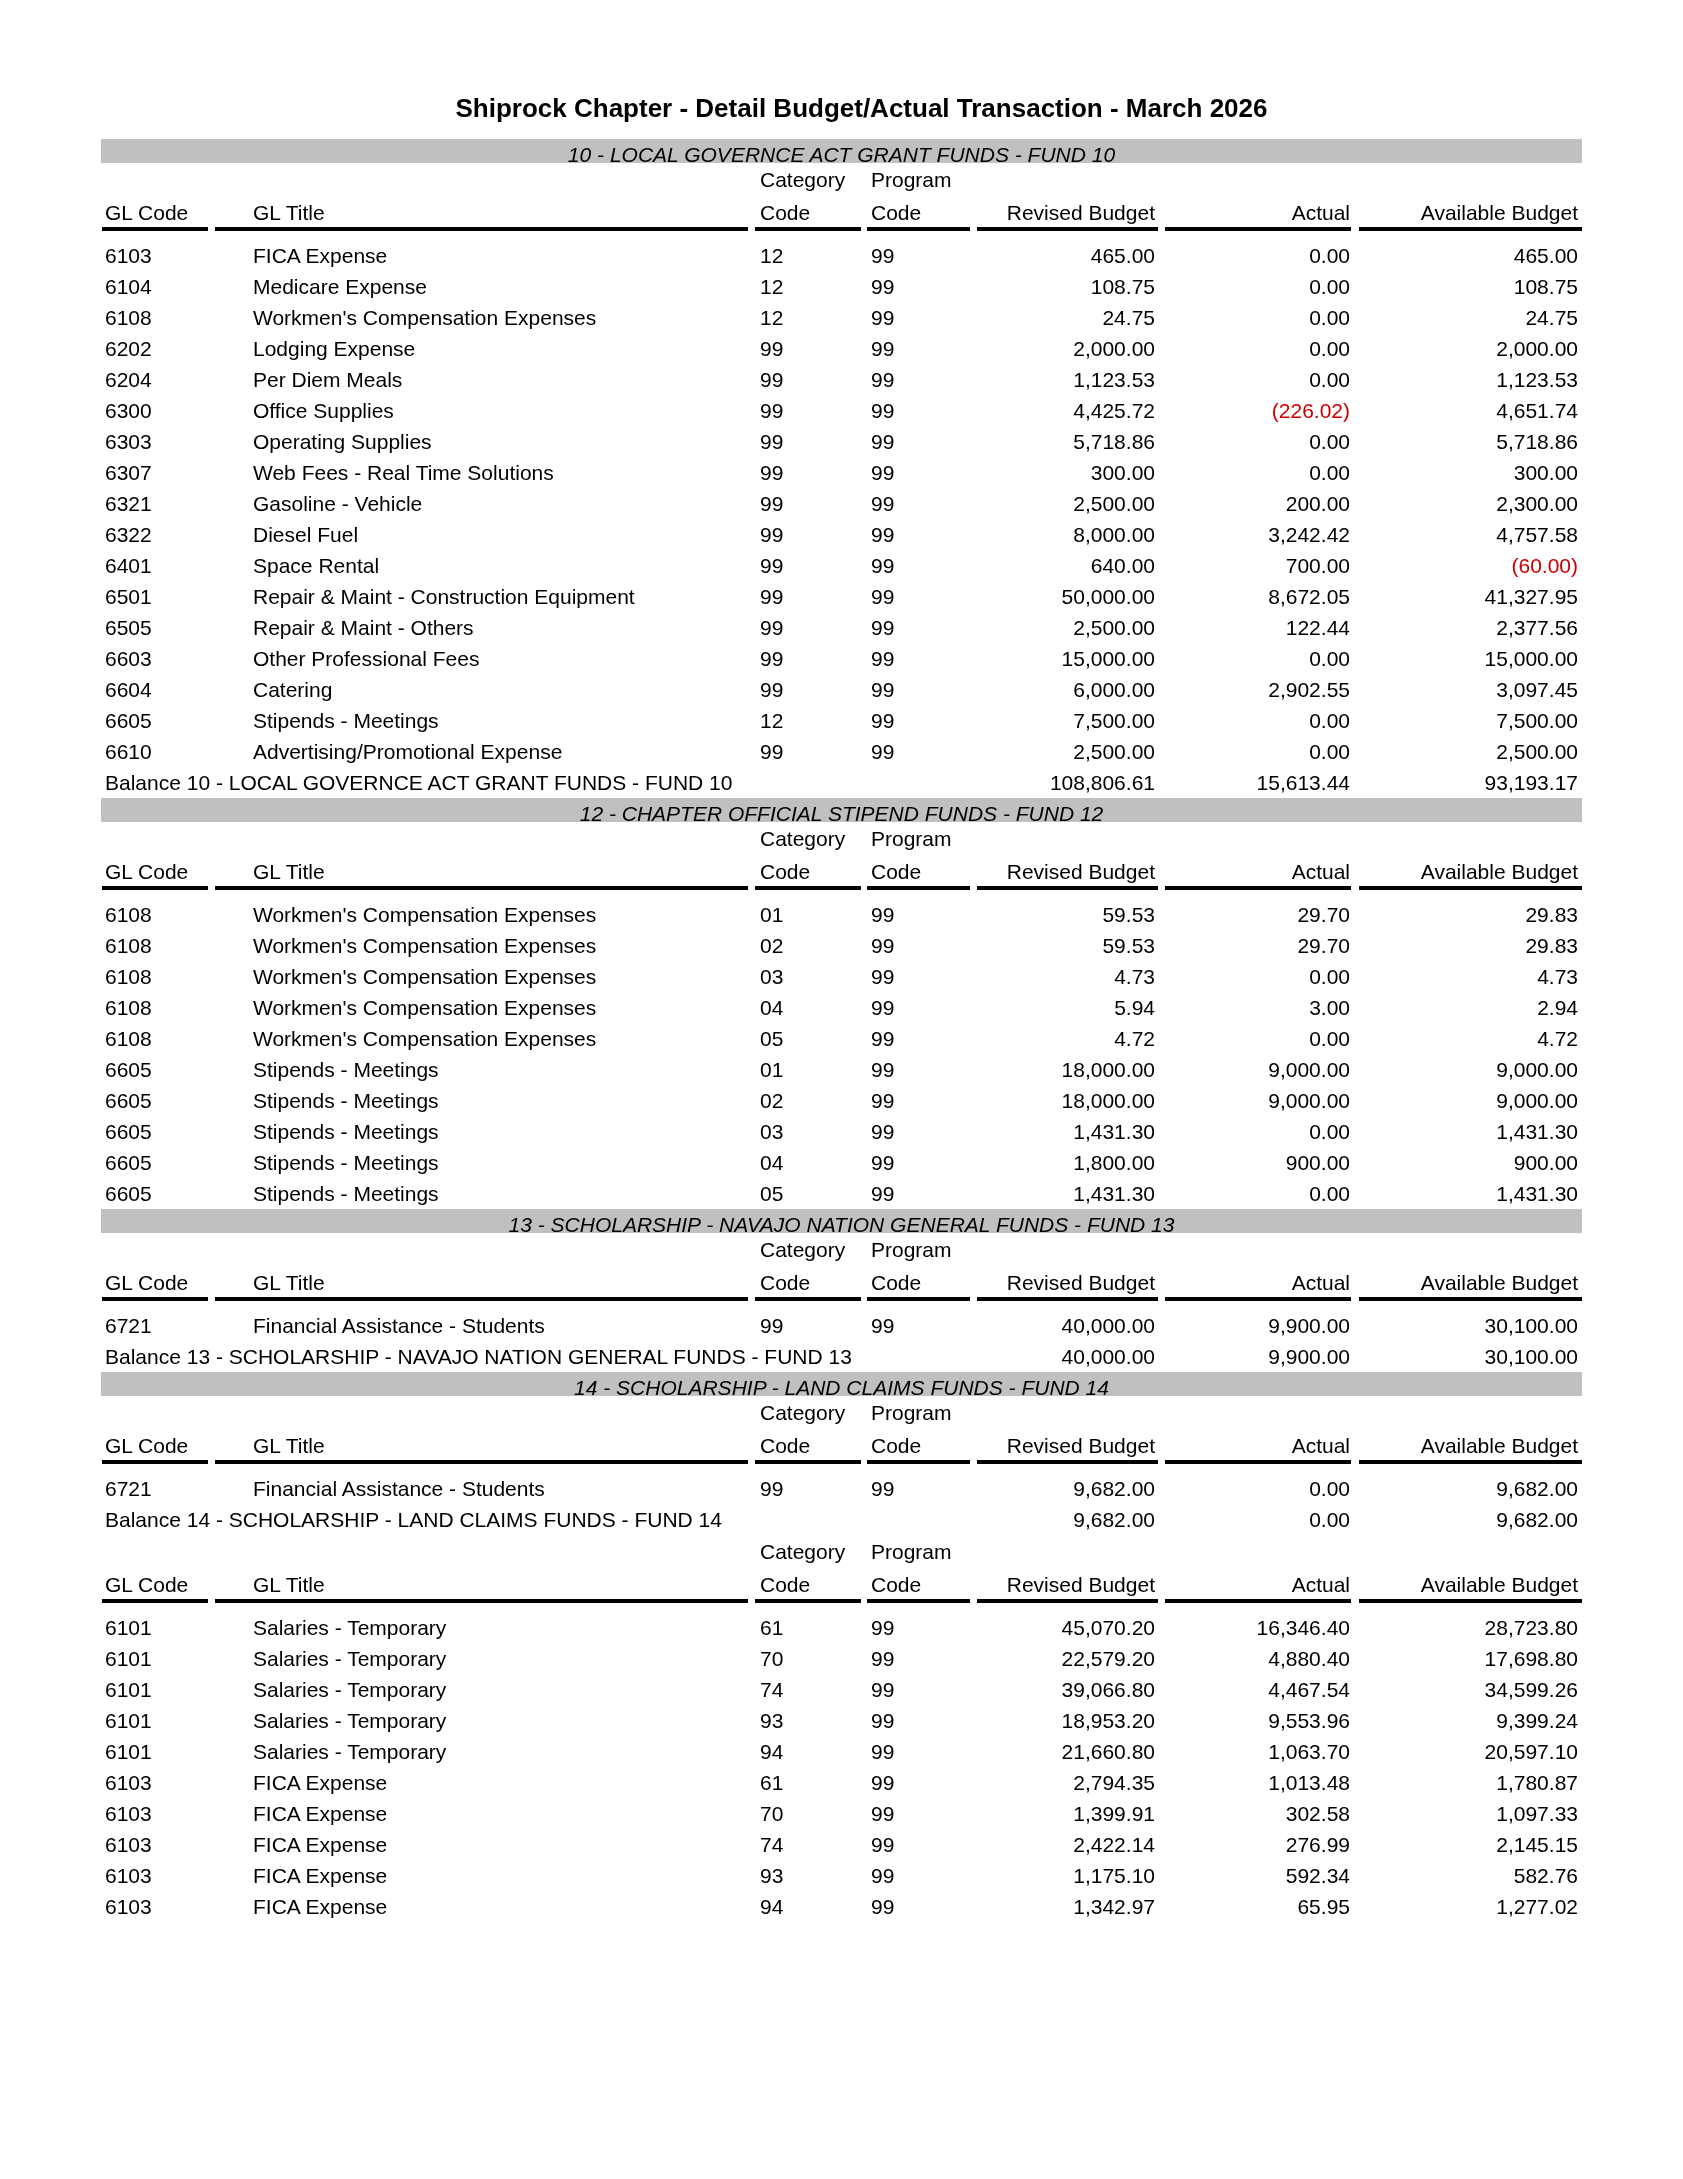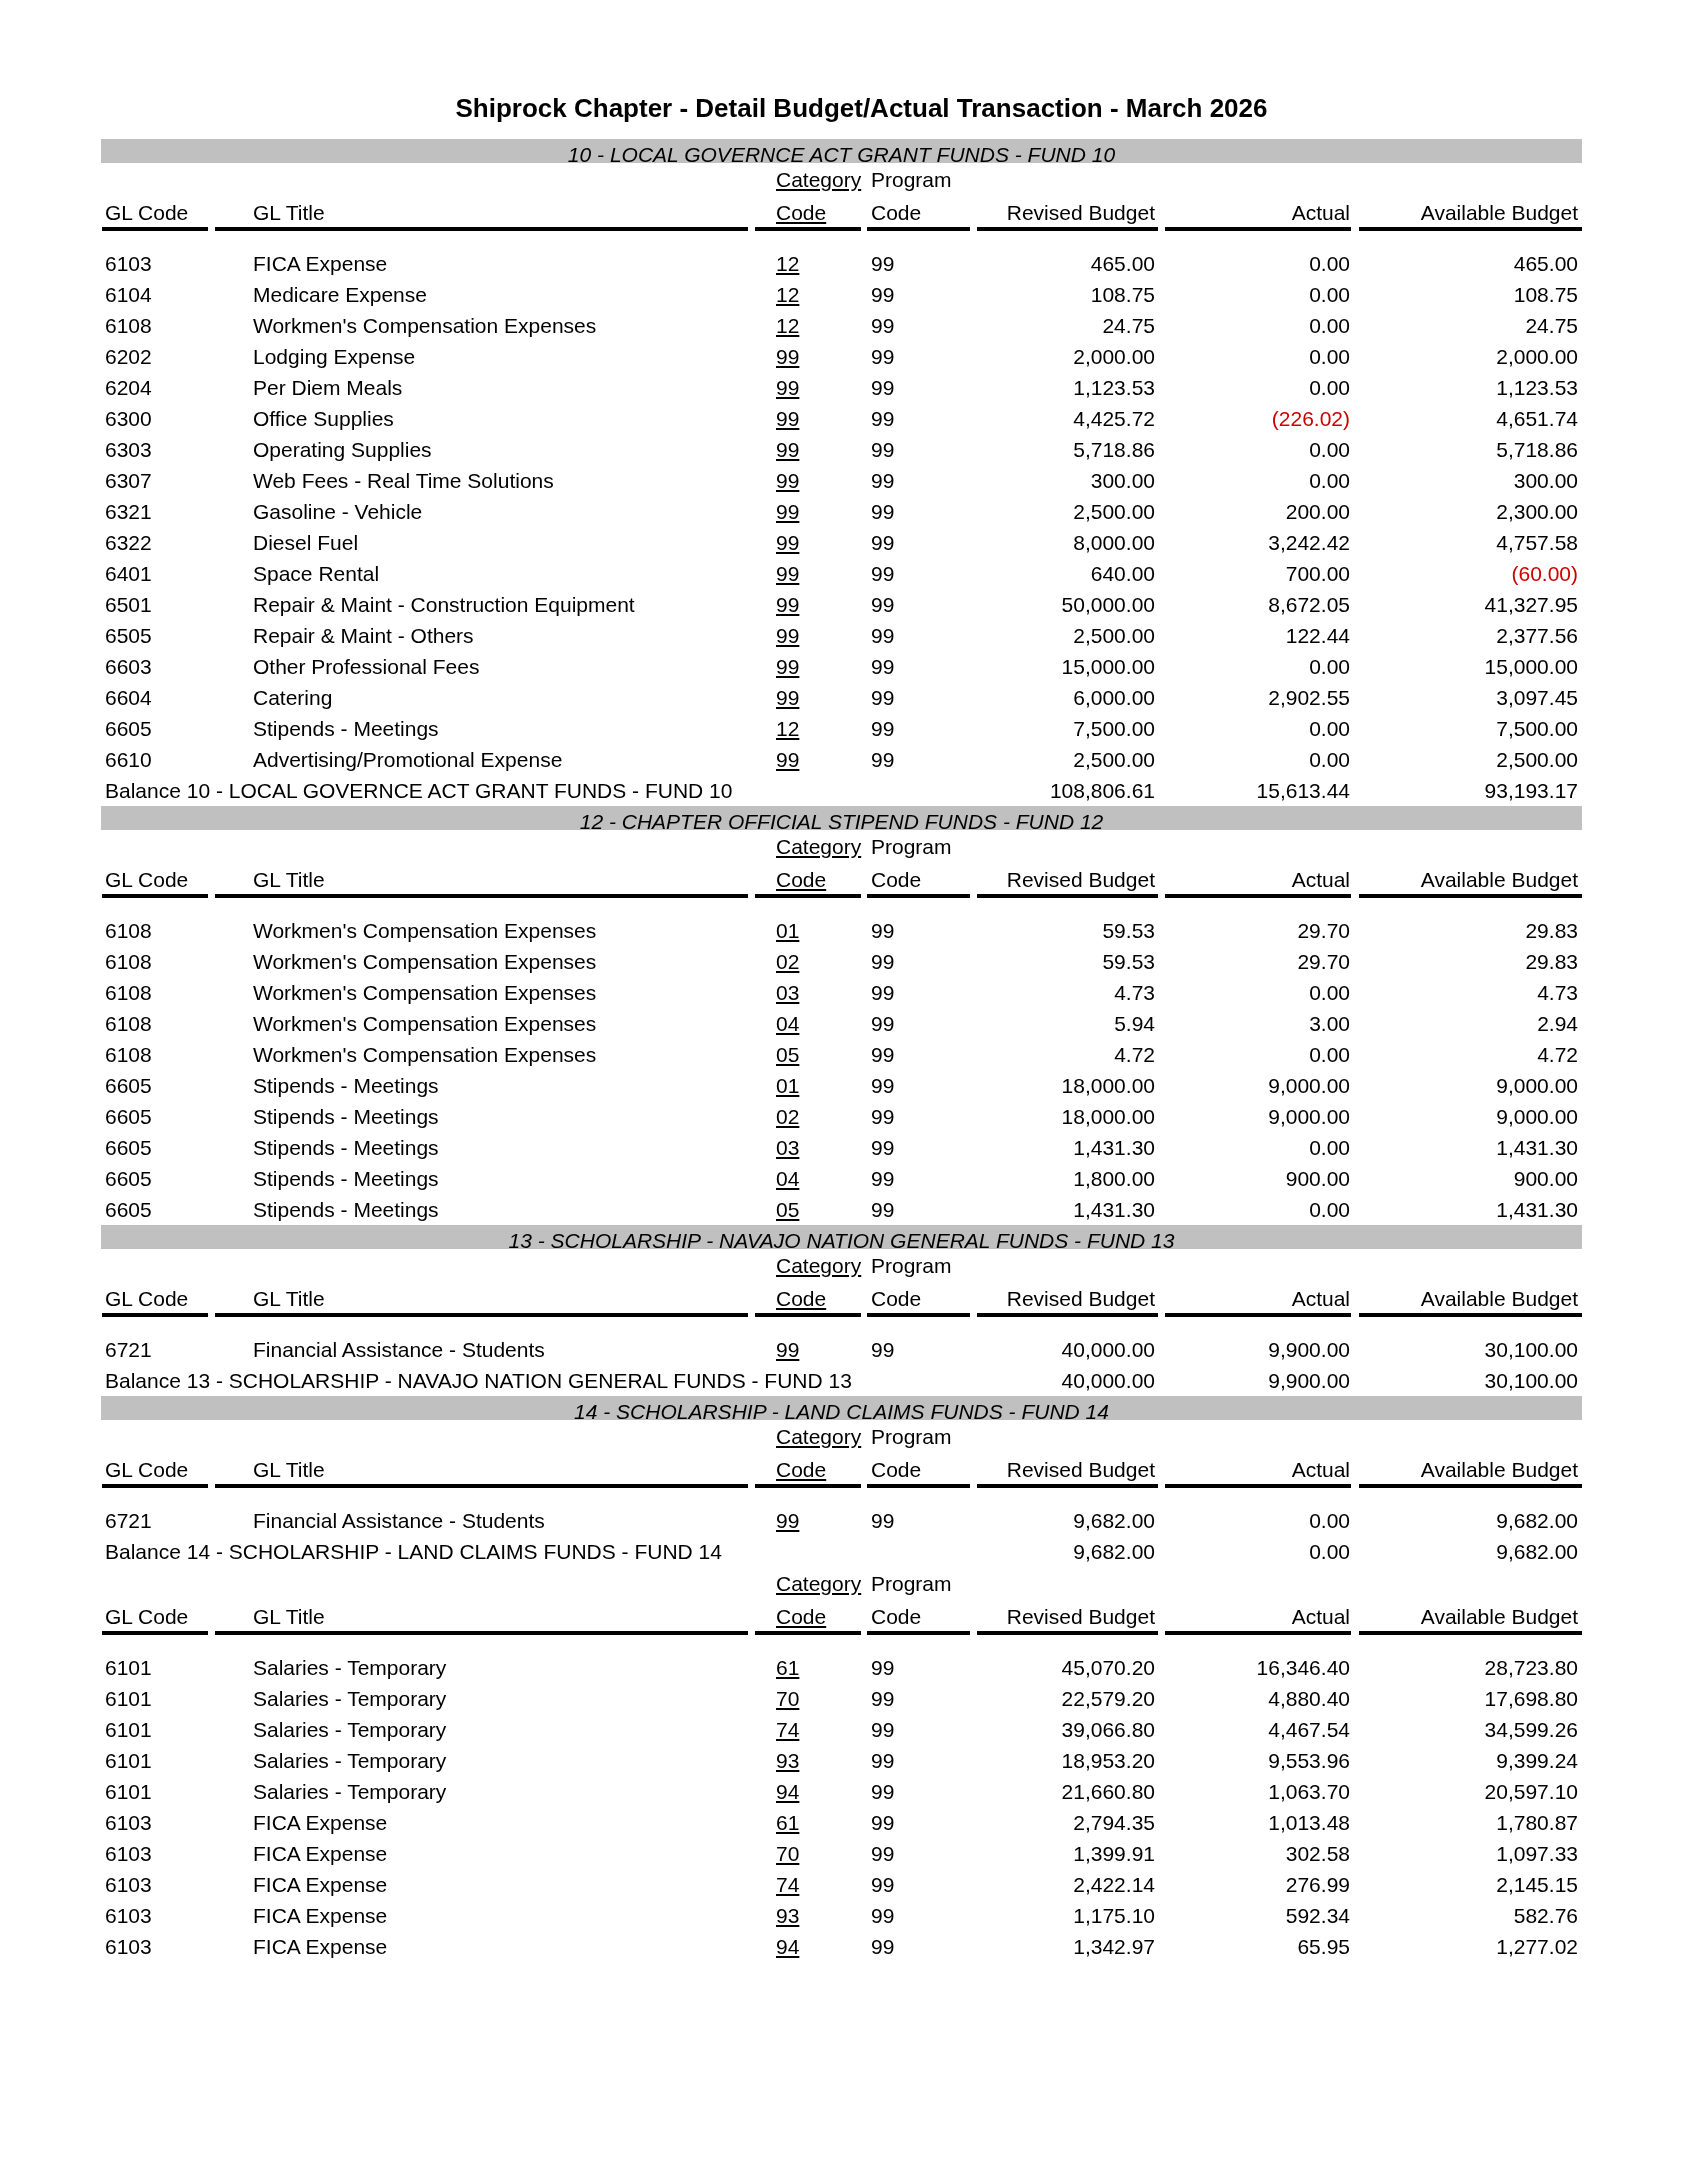--- a/index.html
+++ b/index.html
@@ -14,29 +14,29 @@
   #report { position: absolute; left: 101px; top: 139px; width: 1481px; }
   .fund-band {
     background: #c0c0c0; height: 24px; line-height: 31px;
     text-align: center; font-style: italic; font-size: 21px;
   }
   .hdr { position: relative; height: 69px; font-size: 21px; }
   .hdr span { position: absolute; white-space: nowrap; }
   .hdr .l1 { top: 5px; }
   .hdr .l2 { top: 38px; }
   .hdr .ul { position: absolute; top: 64px; height: 4px; background: #000; }
-  .rows { padding-top: 16px; }
+  .rows { padding-top: 8px; }
   .row, .bal { position: relative; height: 31px; line-height: 31px; font-size: 21px; }
   .row span, .bal span { position: absolute; top: 0; white-space: nowrap; }
   .r { text-align: right; }
   .neg { color: #cc0000; }
   
   .c-gl   { left: 4px; }
   .c-ti   { left: 152px; }
-  .c-cat  { left: 675px; text-decoration: underline; }
+  .c-cat  { left: 659px; }
   .c-prg  { left: 770px; }
   .c-rev  { right: 427px; }
   .c-act  { right: 232px; }
   .c-avl  { right: 4px; margin-left: 8px; }
   .c-ball { left: 4px; }
 </style>
 </head>
 <body>
 
 <div class="page-title">Shiprock Chapter - Detail Budget/Actual Transaction - March 2026</div>

